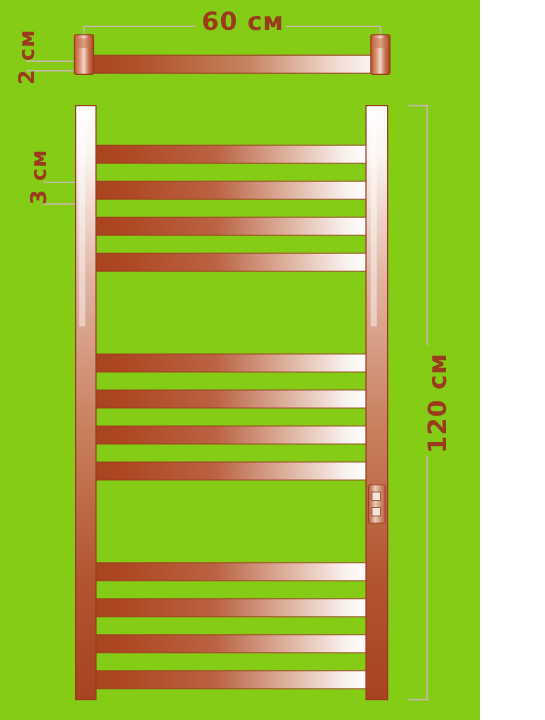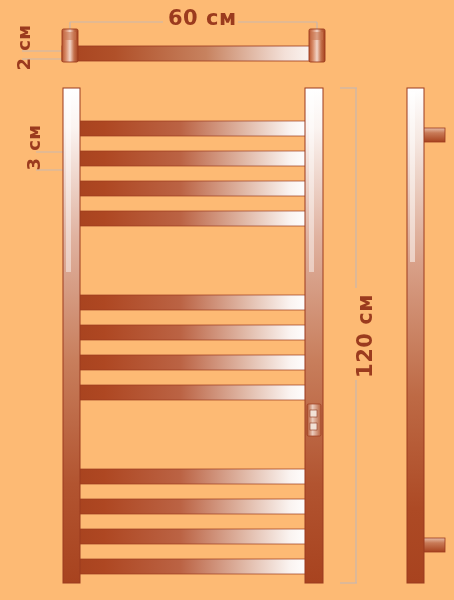--- a/index.html
+++ b/index.html
@@ -5,23 +5,23 @@
   html, body {
     margin: 0;
     padding: 0;
     background: #ffffff;
   }
   body {
     font-family: "DejaVu Sans", sans-serif;
   }
   #canvas {
     position: relative;
-    width: 454px;
+    width: 400px;
     height: 600px;
-    background: #fdba74;
+    background: #84cc16;
     overflow: hidden;
   }
   .dim-label {
     position: absolute;
     color: #9B3B1E;
     font-family: "DejaVu Sans", sans-serif;
     font-weight: bold;
     white-space: nowrap;
     letter-spacing: 0.5px;
   }

